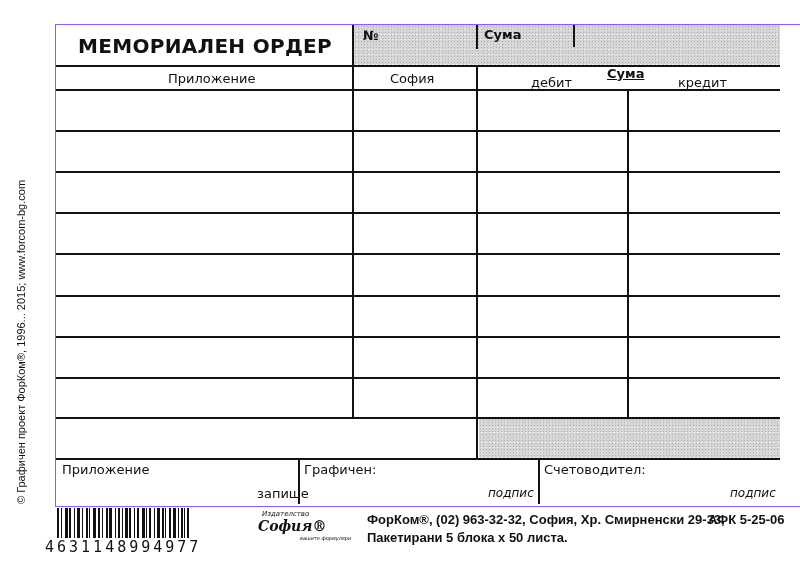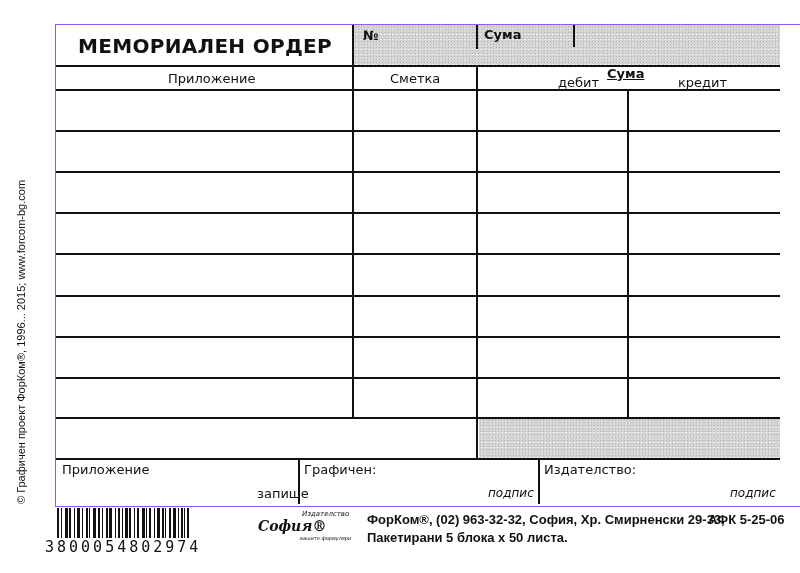--- a/index.html
+++ b/index.html
@@ -36,21 +36,21 @@
     position: absolute; left: 15px; top: 504px;
     transform-origin: 0 0; transform: rotate(-90deg);
     font-family: "Liberation Sans", sans-serif; font-size: 11px; white-space: nowrap; color: #111;
   }
   .barcode { position: absolute; left: 57px; top: 508px; width: 190px; height: 36px; display: flex; align-items: stretch; }
   .barcode span { display: block; background: #111; }
   .barcode-digits {
     position: absolute; left: 44px; top: 538px; font-family: "DejaVu Sans Mono", monospace;
     font-size: 15px; letter-spacing: 3px; background: #fff; padding: 0 1px;
   }
-  .pub-small { position: absolute; left: 262px; top: 510px; font-size: 7px; font-style: italic; margin-left: 40px; }
+  .pub-small { position: absolute; left: 262px; top: 510px; font-size: 7px; font-style: italic; }
   .pub-logo { position: absolute; left: 258px; top: 518px; font-size: 14px; font-style: italic; font-weight: bold; font-family: "DejaVu Serif", serif; }
   .pub-tag { position: absolute; left: 300px; top: 535px; font-size: 5px; font-style: italic; }
   .footer-line { position: absolute; font-family: "Liberation Sans", sans-serif; font-weight: bold; font-size: 13px; white-space: nowrap; }
 </style>
 </head>
 <body>
 
 <div class="side-text">© Графичен проект ФорКом®, 1996... 2015; www.forcom-bg.com</div>
 
 <div class="form">
@@ -68,23 +68,23 @@
   <div class="abs" style="left:424px; top:0; width:94px; height:22px;"></div>
   <div class="abs" style="left:520px; top:0; width:204px; height:22px;"></div>
 
   <div class="vline" style="left:296px; top:0; height:41px;"></div>
   <div class="vline" style="left:420px; top:0; height:24px;"></div>
   <div class="vline" style="left:517px; top:0; height:22px;"></div>
 
   <div class="hline" style="left:0; top:40px; width:724px;"></div>
 
   <div class="lbl" style="left:112px; top:46px;">Приложение</div>
-  <div class="lbl" style="left:334px; top:46px;">Сметка</div>
+  <div class="lbl" style="left:334px; top:46px;">София</div>
   <div class="lbl bold" style="left:551px; top:41px;text-decoration:underline;">Сума</div>
-  <div class="lbl" style="left:475px; top:50px;margin-left:27px;">дебит</div>
+  <div class="lbl" style="left:475px; top:50px;">дебит</div>
   <div class="lbl" style="left:622px; top:50px;">кредит</div>
 
   <div class="hline" style="left:0; top:64px; width:724px;"></div>
 
   <div class="hline" style="left:0; top:105px; width:724px;"></div>
   <div class="hline" style="left:0; top:146px; width:724px;"></div>
   <div class="hline" style="left:0; top:187px; width:724px;"></div>
   <div class="hline" style="left:0; top:228px; width:724px;"></div>
   <div class="hline" style="left:0; top:270px; width:724px;"></div>
   <div class="hline" style="left:0; top:311px; width:724px;"></div>
@@ -107,21 +107,21 @@
   <div class="abs" style="left:0; top:394px; width:420px; height:39px;"></div>
   <div class="hline" style="left:0; top:433px; width:724px;"></div>
 
   <div class="vline" style="left:242px; top:433px; height:46px;"></div>
   <div class="vline" style="left:482px; top:433px; height:46px;"></div>
 
   <div class="lbl" style="left:6px; top:437px;">Приложение</div>
   <div class="lbl" style="left:201px; top:461px;">запише</div>
   <div class="lbl" style="left:248px; top:437px;">Графичен:</div>
   <div class="lbl ital" style="left:432px; top:461px; font-size:12px;">подпис</div>
-  <div class="lbl" style="left:488px; top:437px;">Издателство:</div>
+  <div class="lbl" style="left:488px; top:437px;">Счетоводител:</div>
   <div class="lbl ital" style="left:674px; top:461px; font-size:12px;">подпис</div>
 
   <div class="abs" style="left:0; top:435px; width:242px; height:44px;"></div>
   <div class="abs" style="left:244px; top:435px; width:238px; height:44px;"></div>
   <div class="abs" style="left:484px; top:435px; width:240px; height:44px;"></div>
 </div>
 
 <div class="barcode">
   <span style="width:2px;margin-right:2px"></span>
     <span style="width:1px;margin-right:3px"></span>
@@ -151,21 +151,21 @@
     <span style="width:3px;margin-right:2px"></span>
     <span style="width:2px;margin-right:1px"></span>
     <span style="width:1px;margin-right:3px"></span>
     <span style="width:2px;margin-right:2px"></span>
     <span style="width:3px;margin-right:2px"></span>
     <span style="width:1px;margin-right:2px"></span>
     <span style="width:2px;margin-right:1px"></span>
     <span style="width:1px;margin-right:2px"></span>
     <span style="width:2px;margin-right:0"></span>
 </div>
-<div class="barcode-digits">3800054802974</div>
+<div class="barcode-digits">4631148994977</div>
 
 <div class="pub-small">Издателство</div>
 <div class="pub-logo">София®</div>
 <div class="pub-tag">вашите формуляри</div>
 
 <div class="footer-line" style="left:367px; top:512px;">ФорКом®, (02) 963-32-32, София, Хр. Смирненски 29-33,</div>
 <div class="footer-line" style="left:708px; top:512px;">АФК 5-25-06</div>
 <div class="footer-line" style="left:367px; top:530px;">Пакетирани 5 блока х 50 листа.</div>
 
 </body></html>

